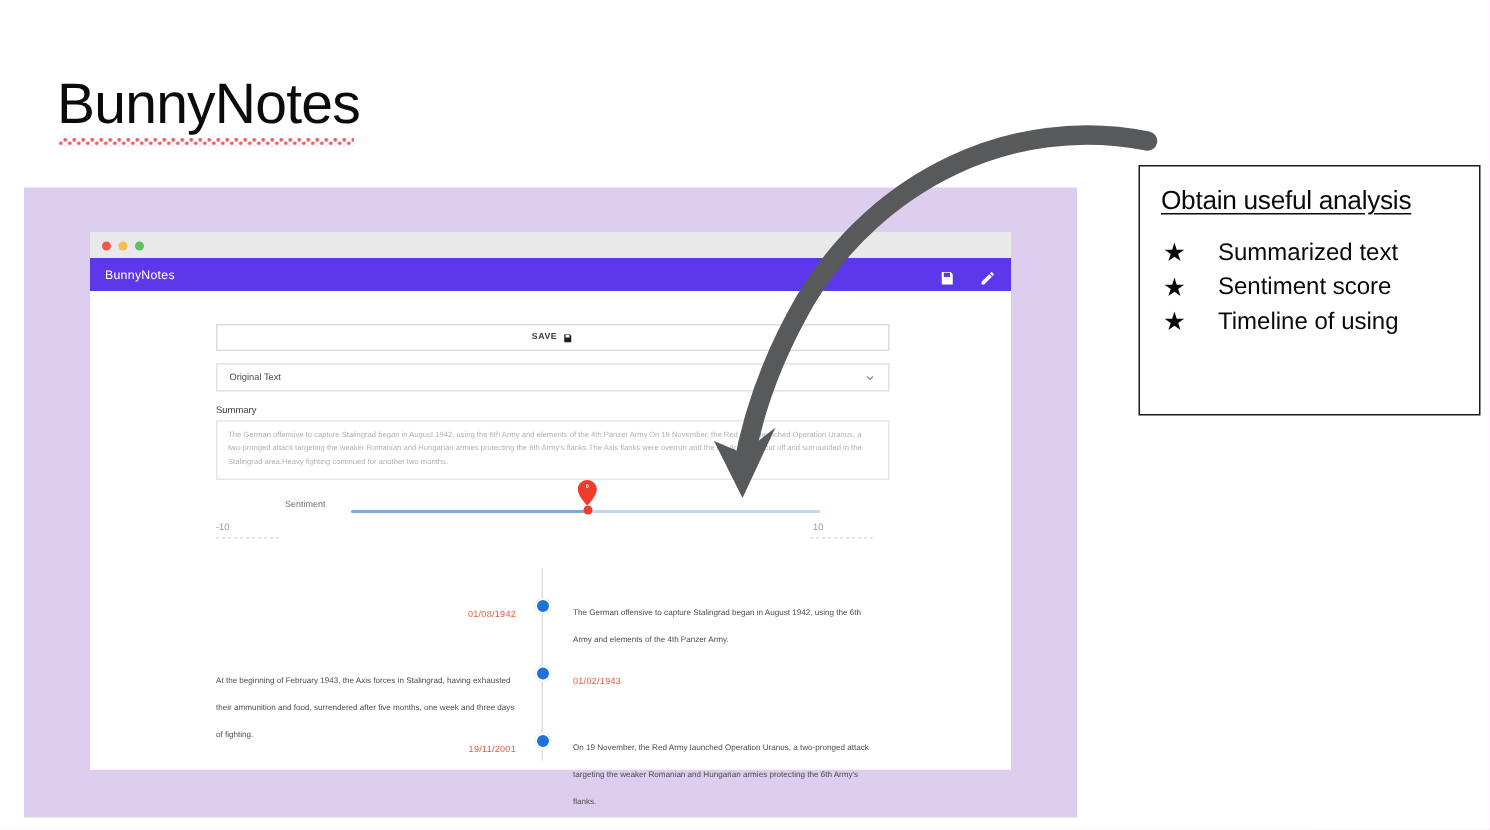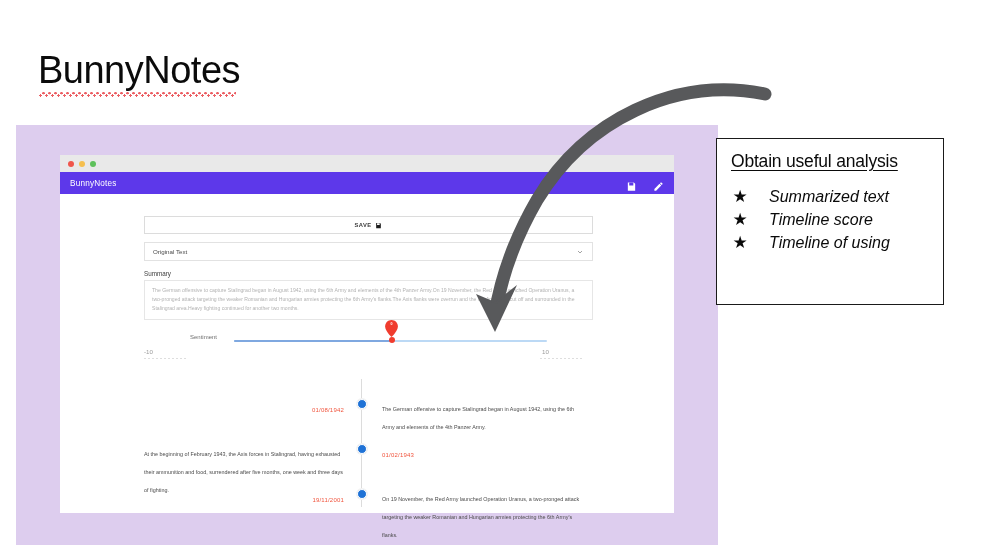--- a/index.html
+++ b/index.html
@@ -172,38 +172,37 @@
 
   
   .arrow-svg {
     position:absolute; left: 465px; top: 82px;
     width: 320px; height: 260px;
     pointer-events:none;
   }
 
   
   .callout {
-    position:absolute; left: 716px; top: 110px;
+    position:absolute; left: 759px; top: 110px;
     width: 228px; height: 167px;
     border: 1.6px solid #1a1a1a; background:#ffffff;
     padding: 12px 14px 0 14px;
-    margin-top: 28px;
   }
   .callout-title {
     font-size: 17.5px; color:#0a0a0a; text-decoration: underline;
     text-underline-offset: 3px; letter-spacing:-0.2px;
   }
   .callout-list { margin-top: 14px; }
   .callout-item {
     display:flex; align-items:flex-start; gap: 20px;
     font-size: 16px; color:#0a0a0a; line-height: 22px;
     margin-bottom: 1px;
   }
   .star { font-size: 17px; line-height: 22px; width: 18px; text-align:center; }
-  .callout-item-text { max-width: 150px; font-style: italic; }
+  .callout-item-text { max-width: 150px; }
 </style>
 </head>
 <body>
 
 <div id="stage">
 
   <div class="page-title">BunnyNotes</div>
   <div class="squiggle"></div>
 
   <div class="backdrop"></div>
@@ -321,21 +320,21 @@
 
   <div class="callout">
     <div class="callout-title">Obtain useful analysis</div>
     <div class="callout-list">
       <div class="callout-item">
         <span class="star">★</span>
         <span class="callout-item-text">Summarized text</span>
       </div>
       <div class="callout-item">
         <span class="star">★</span>
-        <span class="callout-item-text">Timeline score</span>
+        <span class="callout-item-text">Sentiment score</span>
       </div>
       <div class="callout-item">
         <span class="star">★</span>
         <span class="callout-item-text">Timeline of using</span>
       </div>
     </div>
   </div>
 
 </div>
 

